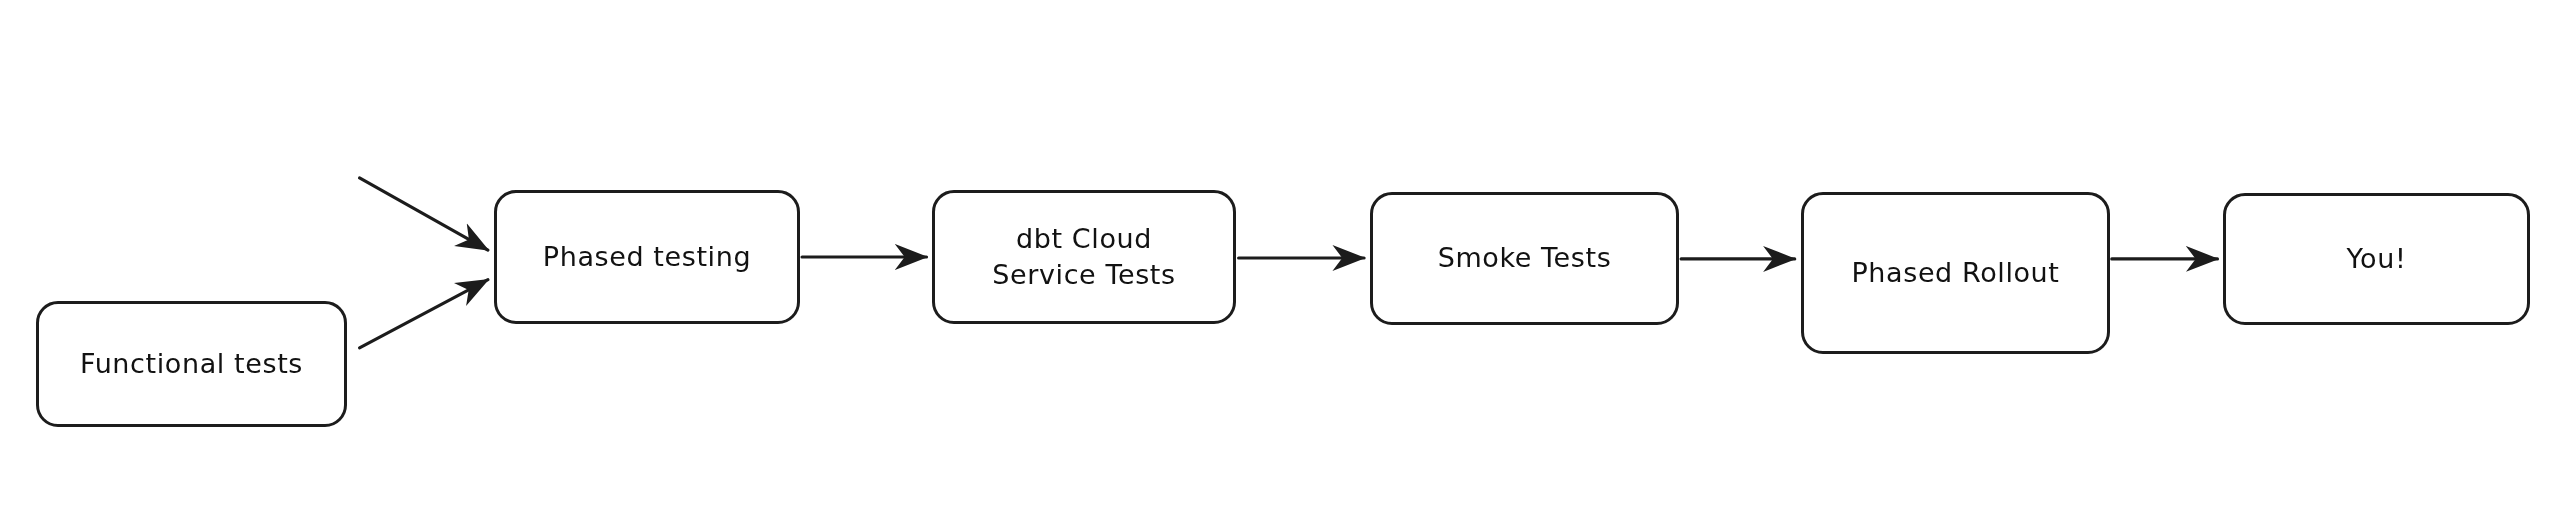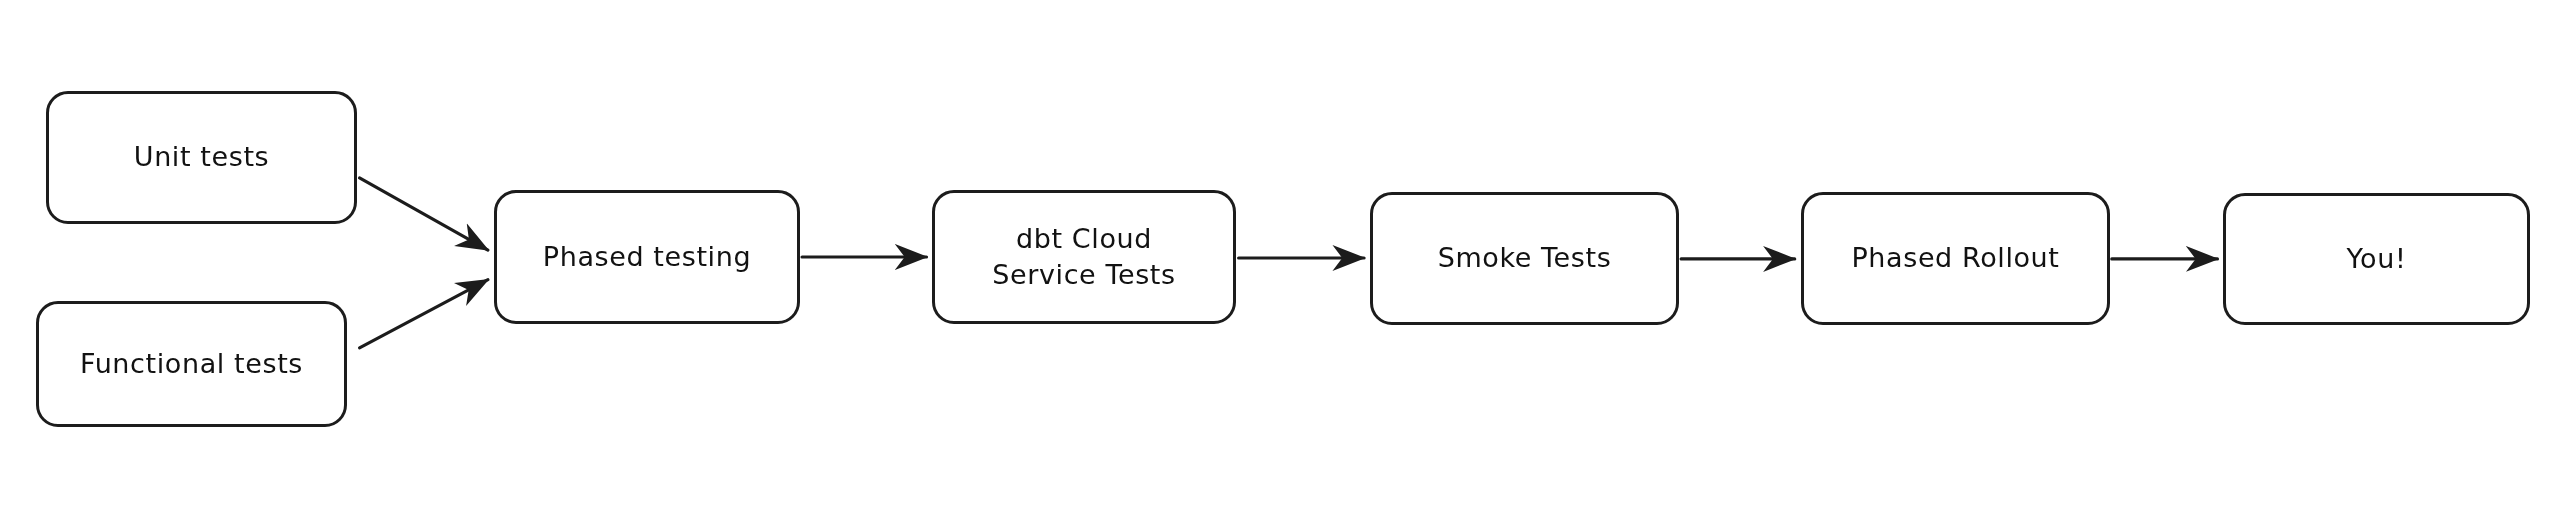--- a/index.html
+++ b/index.html
@@ -58,42 +58,39 @@
     <g id="edge-paths" stroke="#1c1c1c" stroke-width="3.2" fill="none" stroke-linecap="round" marker-end="url(#arrowhead)">
         <path d="M 364 180 L 494 253"></path>
         <path d="M 364 352 L 494 283"></path>
         <path d="M 812 260 L 938 260"></path>
         <path d="M 1254 261 L 1381 261"></path>
         <path d="M 1702 262 L 1817 262"></path>
         <path d="M 2138 262 L 2245 262"></path>
       </g>
   </svg>
 
-  <div class="node" style="left: 46px; top: 91px; width: 311px; height: 133px; border-color: rgb(28, 28, 28);">
-    <span class="node-label" style="color: rgb(18, 18, 18);">Unit tests</span>
-  </div>
 
   <div class="node" style="left: 36px; top: 301px; width: 311px; height: 126px; border-color: rgb(28, 28, 28);">
     <span class="node-label" style="color: rgb(18, 18, 18);">Functional tests</span>
   </div>
 
   <div class="node" style="left: 494px; top: 190px; width: 306px; height: 134px; border-color: rgb(28, 28, 28);">
     <span class="node-label" style="color: rgb(18, 18, 18);">Phased testing</span>
   </div>
 
   <div class="node" style="left: 932px; top: 190px; width: 304px; height: 134px; border-color: rgb(28, 28, 28);">
     <span class="node-label" style="color: rgb(18, 18, 18);">dbt Cloud
 Service Tests</span>
   </div>
 
   <div class="node" style="left: 1370px; top: 192px; width: 309px; height: 133px; border-color: rgb(28, 28, 28);">
     <span class="node-label" style="color: rgb(18, 18, 18);">Smoke Tests</span>
   </div>
 
-  <div class="node" style="left: 1801px; top: 192px; width: 309px; height: 133px; border-color: rgb(28, 28, 28);">
+  <div class="node" style="left: 1801px; top: 192px; width: 309px; height: 162px; border-color: rgb(28, 28, 28);">
     <span class="node-label" style="color: rgb(18, 18, 18);">Phased Rollout</span>
   </div>
 
   <div class="node" style="left: 2223px; top: 193px; width: 307px; height: 132px; border-color: rgb(28, 28, 28);">
     <span class="node-label" style="color: rgb(18, 18, 18);">You!</span>
   </div>
 
 </div>
 
 

